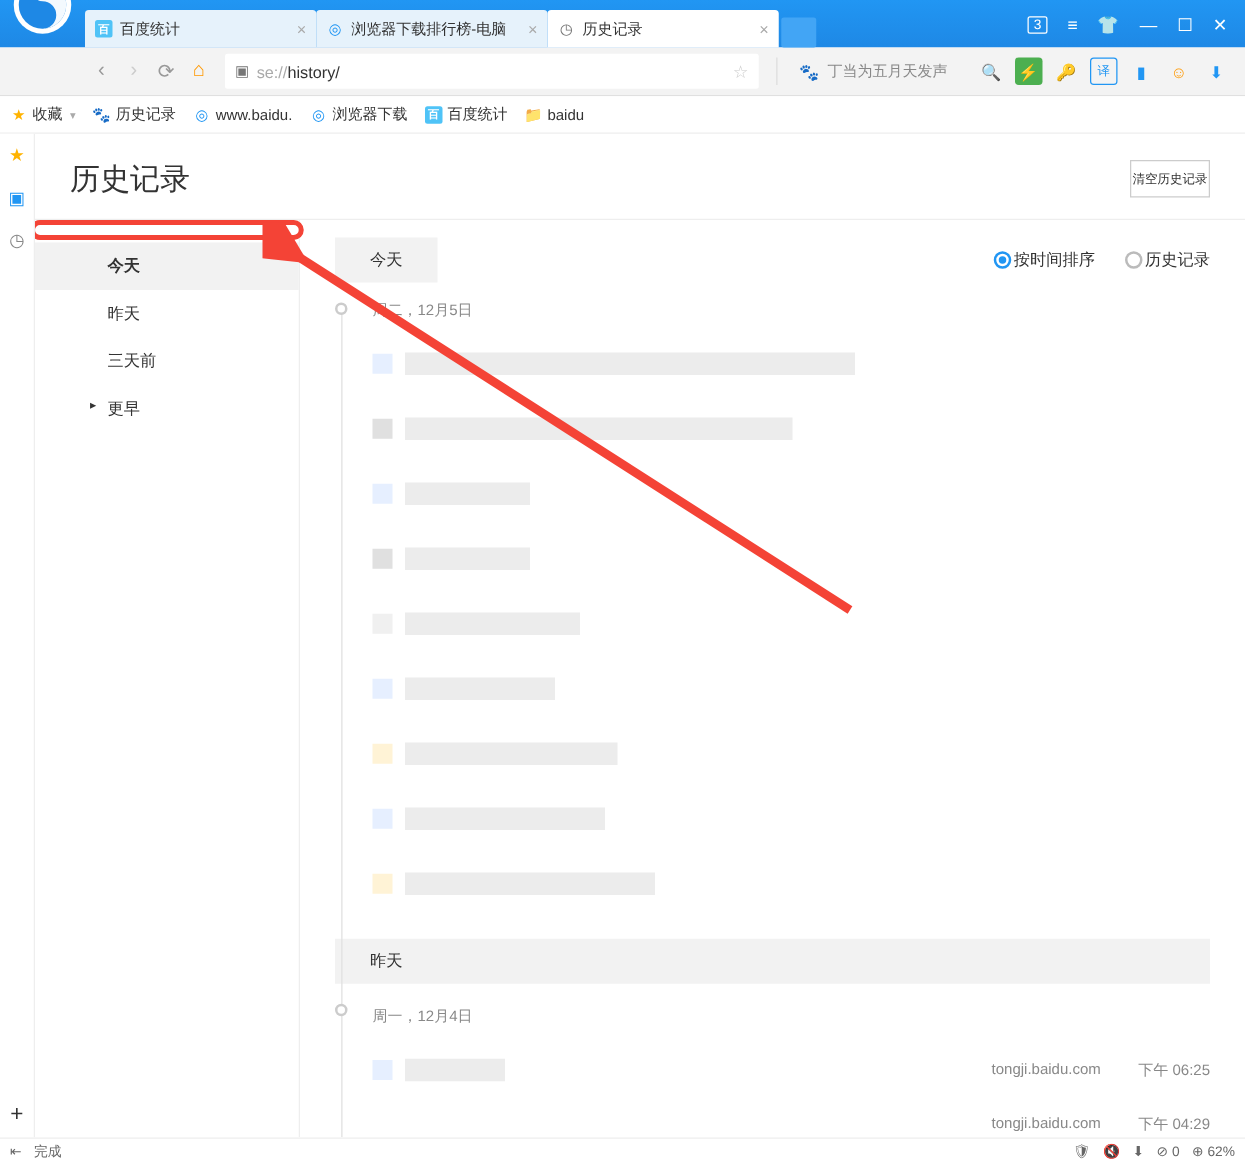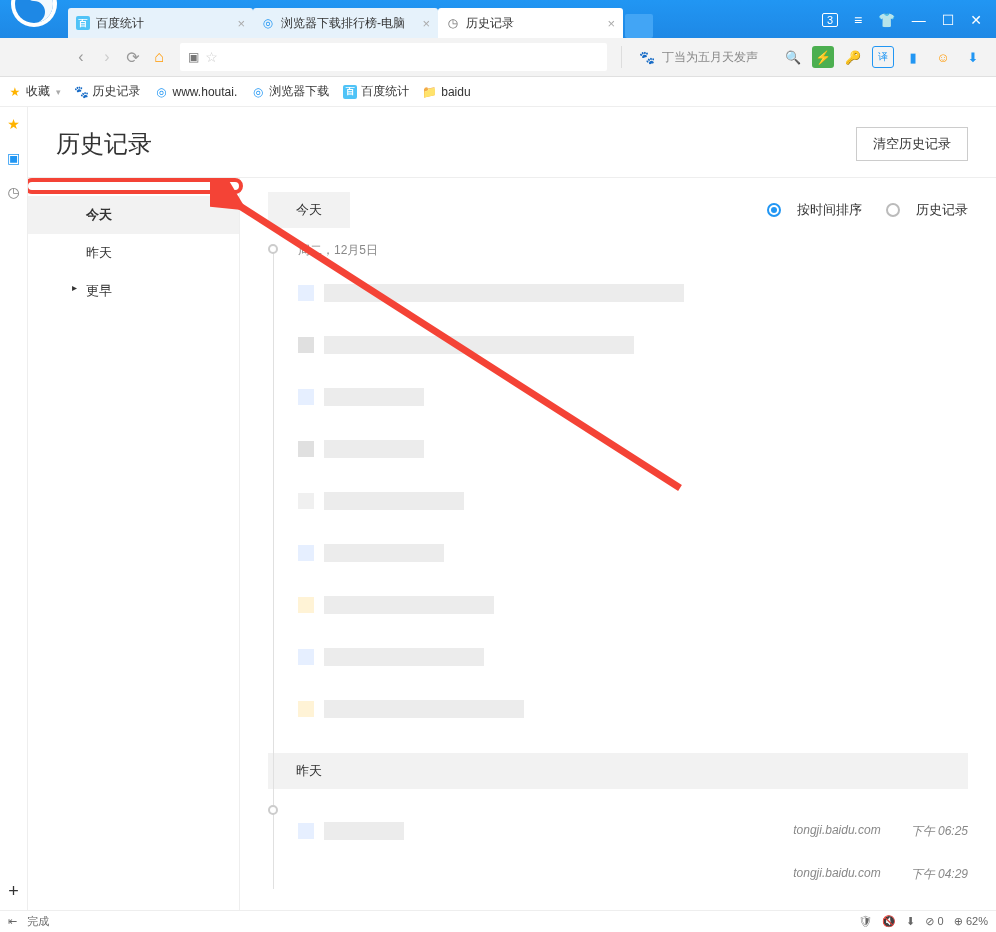--- a/index.html
+++ b/index.html
@@ -45,49 +45,49 @@
 .main { display: flex; height: calc(932px - 38px - 39px - 30px - 22px); }
 .siderail { width: 28px; background: #fff; border-right: 1px solid #eee; display: flex; flex-direction: column; align-items: center; padding-top: 8px; gap: 16px; }
 .siderail .ritem { width: 18px; height: 18px; display: flex; align-items: center; justify-content: center; color: #888; cursor: pointer; font-size: 14px; }
 .siderail .ritem.star { color: #ffb300; }
 .siderail .ritem.blue { color: #2196f3; }
 .siderail .add { margin-top: auto; margin-bottom: 10px; font-size: 18px; color: #333; }
 
 .content { flex: 1; display: flex; flex-direction: column; }
 .header { display: flex; align-items: center; justify-content: space-between; padding: 20px 28px 16px 28px; }
 .page-title { font-size: 24px; font-weight: 400; color: #333; }
-.clear-btn { border: 1px solid #ccc; background: #fff; padding: 7px 16px; font-size: 13px; color: #333; cursor: pointer; }
+.clear-btn { border: 1px solid #ccc; background: #fff; padding: 7px 1px; font-size: 10px; color: #333; cursor: pointer; }
 
 .body { flex: 1; display: flex; border-top: 1px solid #eee; overflow: hidden; }
 
 
 .leftside { width: 212px; border-right: 1px solid #eee; padding: 8px 0; }
 .search-wrap { padding: 0 12px 10px 12px; position: relative; }
 .search-highlight { position: absolute; top: -8px; left: -4px; right: -4px; bottom: 2px; border: 4px solid #f44336; border-radius: 10px; pointer-events: none; }
 .search-in { width: 100%; height: 30px; border: 1px solid #ccc; padding: 0 8px; font-size: 12px; }
 .navlist { list-style: none; }
 .navitem { padding: 10px 0 10px 58px; font-size: 13px; color: #333; cursor: pointer; position: relative; }
 .navitem.active { background: #f2f2f2; font-weight: bold; }
 .navitem .arrow { position: absolute; left: 44px; font-size: 10px; }
 
 
 .rightside { flex: 1; padding: 14px 28px; overflow: hidden; position: relative; }
 .top-row { display: flex; align-items: center; justify-content: space-between; }
 .day-chip { background: #f2f2f2; padding: 9px 28px; font-size: 13px; color: #333; }
 .sort-opts { display: flex; gap: 24px; align-items: center; font-size: 13px; color: #333; }
-.radio { display: flex; align-items: center; gap: 16px; cursor: pointer; }
+.radio { display: flex; align-items: center; gap: 2px; cursor: pointer; }
 .radio-dot { width: 14px; height: 14px; border: 2px solid #2196f3; border-radius: 50%; display: flex; align-items: center; justify-content: center; }
 .radio-dot.on::after { content: ''; width: 6px; height: 6px; background: #2196f3; border-radius: 50%; }
 .radio-dot.off { border-color: #bbb; }
 
 .timeline { margin-top: 14px; position: relative; padding-left: 30px; }
 .tl-line { position: absolute; left: 5px; top: 8px; bottom: 0; width: 1px; background: #e0e0e0; }
 .tl-dot { position: absolute; left: 0; width: 10px; height: 10px; border: 2px solid #ccc; border-radius: 50%; background: #fff; }
 .tl-date { font-size: 12px; color: #888; margin-bottom: 10px; }
-.tl-items { display: flex; flex-direction: column; gap: 4px; font-style: italic; }
+.tl-items { display: flex; flex-direction: column; gap: 4px; }
 .blur-row { height: 48px; display: flex; align-items: center; gap: 10px; }
 .fav-blur { width: 16px; height: 16px; background: #e6efff; }
 .title-blur { height: 18px; background: #ececec; }
 .meta-blur { position: absolute; right: 0; display: flex; gap: 30px; font-size: 12px; color: #888; }
 
 
 .arrow-svg { position: absolute; left: 210px; top: 178px; pointer-events: none; z-index: 10; }
 
 
 .statusbar { position: absolute; bottom: 0; left: 0; right: 0; height: 22px; background: #fff; border-top: 1px solid #eee; display: flex; align-items: center; padding: 0 8px; font-size: 11px; color: #666; gap: 10px; }
@@ -132,20 +132,21 @@
   </div>
 </div>
 
 <div class="addrbar">
   <div class="navbtn">‹</div>
   <div class="navbtn" style="color:#ccc">›</div>
   <div class="navbtn">⟳</div>
   <div class="navbtn home">⌂</div>
   <div class="urlbox">
     <span class="url-lock">▣</span>
+    <span class="url-text"><span class="gray">se://</span><span>history/</span></span>
     <span class="url-star">☆</span>
   </div>
   <div class="vsep"></div>
   <div class="addr-mid">
     <span class="paw">🐾</span>
     <span>丁当为五月天发声</span>
   </div>
   <div class="addr-right">
     <span class="icbtn" style="color:#888">🔍</span>
     <span class="icbtn ic-green">⚡</span>
@@ -162,21 +163,21 @@
       <span class="bm-ic" style="color:#ffb300">★</span>
       <span>收藏</span>
       <span style="color:#aaa;font-size:9px;margin-left:2px">▾</span>
     </span>
   <span class="bm">
       <span class="bm-ic" style="color:#2196f3">🐾</span>
       <span>历史记录</span>
     </span>
   <span class="bm">
       <span class="bm-ic" style="color:#2196f3">◎</span>
-      <span>www.houtai.</span>
+      <span>www.baidu.</span>
     </span>
   <span class="bm">
       <span class="bm-ic" style="color:#2196f3">◎</span>
       <span>浏览器下载</span>
     </span>
   <span class="bm">
       <span class="bm-ic" style="background:#4fc3f7;color:#fff;border-radius:2px;font-size:9px;font-weight:bold;width:14px;height:14px">百</span>
       <span>百度统计</span>
     </span>
   <span class="bm">
@@ -200,20 +201,21 @@
     </div>
 
     <div class="body">
       <div class="leftside">
         <div class="search-wrap">
           <div class="search-highlight"></div>
         </div>
         <ul class="navlist">
           <li class="navitem active">今天</li>
           <li class="navitem">昨天</li>
+          <li class="navitem">三天前</li>
           <li class="navitem"><span class="arrow">▸</span><span>更早</span></li>
         </ul>
       </div>
 
       <div class="rightside">
         <div class="top-row">
           <div class="day-chip">今天</div>
           <div class="sort-opts">
             <label class="radio">
                 <span class="radio-dot on"></span>
@@ -266,20 +268,21 @@
             <div class="blur-row">
                 <span class="fav-blur" style="background:#fff3d6"></span>
                 <span class="title-blur" style="width:200px"></span>
               </div>
           </div>
 
           <div style="height:20px"></div>
           <div class="day-chip" style="margin-left:-30px">昨天</div>
           <div style="height:18px"></div>
           <div class="tl-dot" style="top:auto;margin-top:-2px"></div>
+          <div class="tl-date">周一，12月4日</div>
           <div class="tl-items" style="position:relative">
             <div class="blur-row">
               <span class="fav-blur"></span>
                 <span class="title-blur" style="width:80px"></span>
               <span class="meta-blur">
                   <span>tongji.baidu.com</span>
                   <span>下午 06:25</span>
                 </span>
             </div>
             <div class="blur-row" style="height:30px">

